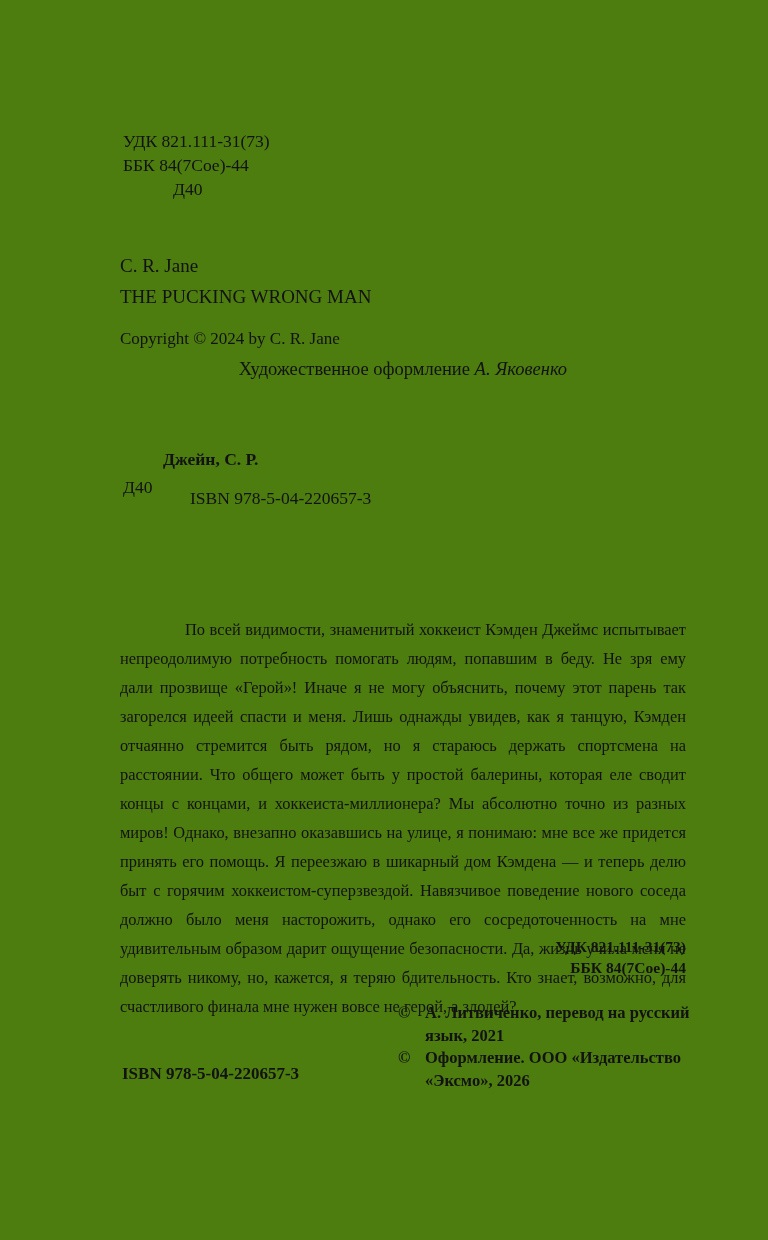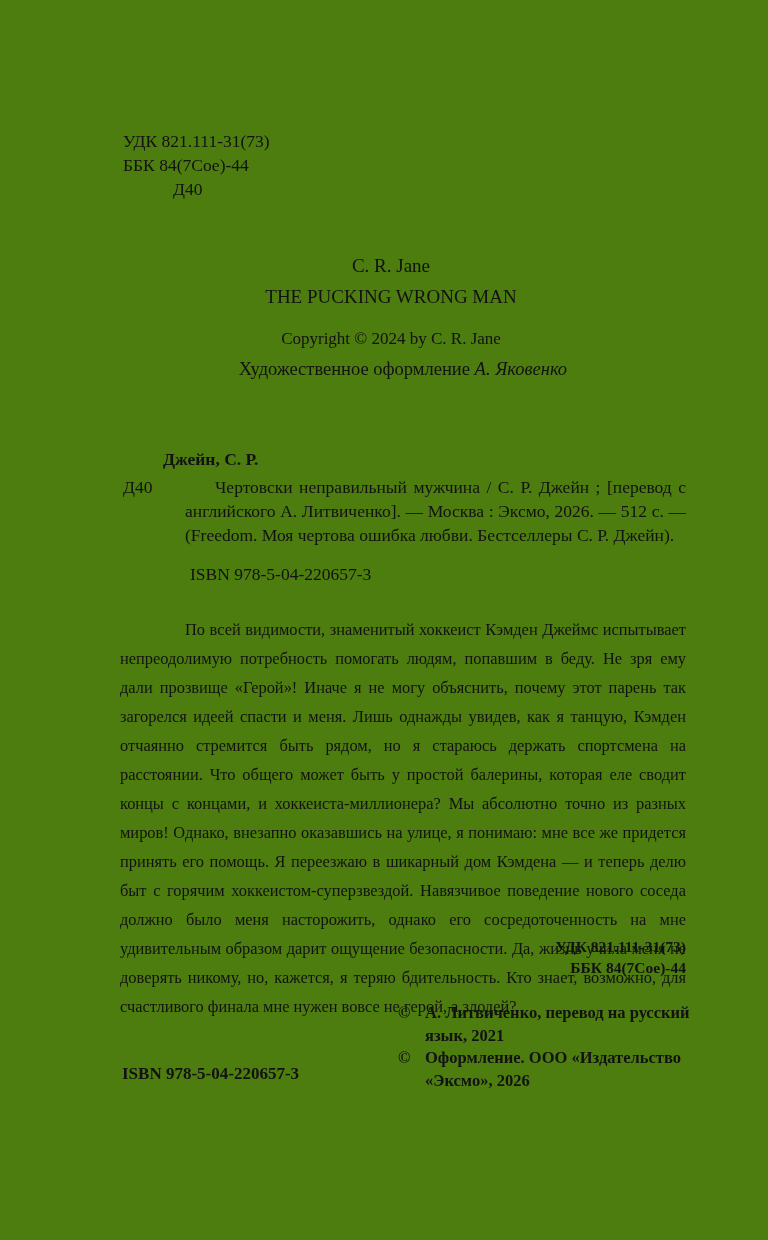--- a/index.html
+++ b/index.html
@@ -23,24 +23,24 @@
     top: 129px;
     font-size: 17.5px;
     line-height: 24px;
     white-space: nowrap;
   }
   .top-codes .code-indent { padding-left: 50px; }
 
   
   .title-block {
     position: absolute;
-    left: 108px;
+    left: 120px;
     top: 253px;
     width: 566px;
-    text-align: center;
+    text-align: left;
   }
   .title-block .author-line { font-size: 19px; line-height: 26px; margin: 0; }
   .title-block .title-line  { font-size: 19px; line-height: 26px; margin: 5px 0 8px 0; }
   .title-block .copyright-line { font-size: 17px; line-height: 22px; margin: 18px 0 0 0; }
 
   .design-credit {
     position: absolute;
     left: 120px;
     top: 359px;
     width: 566px;
@@ -144,21 +144,20 @@
 
   <div class="design-credit">
     <span>Художественное оформление</span>
     <span class="designer">А. Яковенко</span>
   </div>
 
   <div class="biblio">
     <div class="author-heading">Джейн, С. Р.</div>
     <div class="record-row">
       <span class="margin-code">Д40</span>
-      <div class="description">Чертовски неправильный мужчина / С. Р. Джейн ; [перевод с английского А. Литвиченко]. — Москва : Эксмо, 2026. — 512 с. — (Freedom. Моя чертова ошибка любви. Бестселлеры С. Р. Джейн).</div>
     </div>
     <div class="isbn-line">ISBN 978-5-04-220657-3</div>
   </div>
 
   <div class="annotation">По всей видимости, знаменитый хоккеист Кэмден Джеймс испытывает непреодолимую потребность помогать людям, попавшим в беду. Не зря ему дали прозвище «Герой»! Иначе я не могу объяснить, почему этот парень так загорелся идеей спасти и меня. Лишь однажды увидев, как я танцую, Кэмден отчаянно стремится быть рядом, но я стараюсь держать спортсмена на расстоянии. Что общего может быть у простой балерины, которая еле сводит концы с концами, и хоккеиста-миллионера? Мы абсолютно точно из разных миров! Однако, внезапно оказавшись на улице, я понимаю: мне все же придется принять его помощь. Я переезжаю в шикарный дом Кэмдена — и теперь делю быт с горячим хоккеистом-суперзвездой. Навязчивое поведение нового соседа должно было меня насторожить, однако его сосредоточенность на мне удивительным образом дарит ощущение безопасности. Да, жизнь учила меня не доверять никому, но, кажется, я теряю бдительность. Кто знает, возможно, для счастливого финала мне нужен вовсе не герой, а злодей?</div>
 
   <div class="bottom-codes">
     <div>УДК 821.111-31(73)</div>
     <div>ББК 84(7Сое)-44</div>
   </div>

